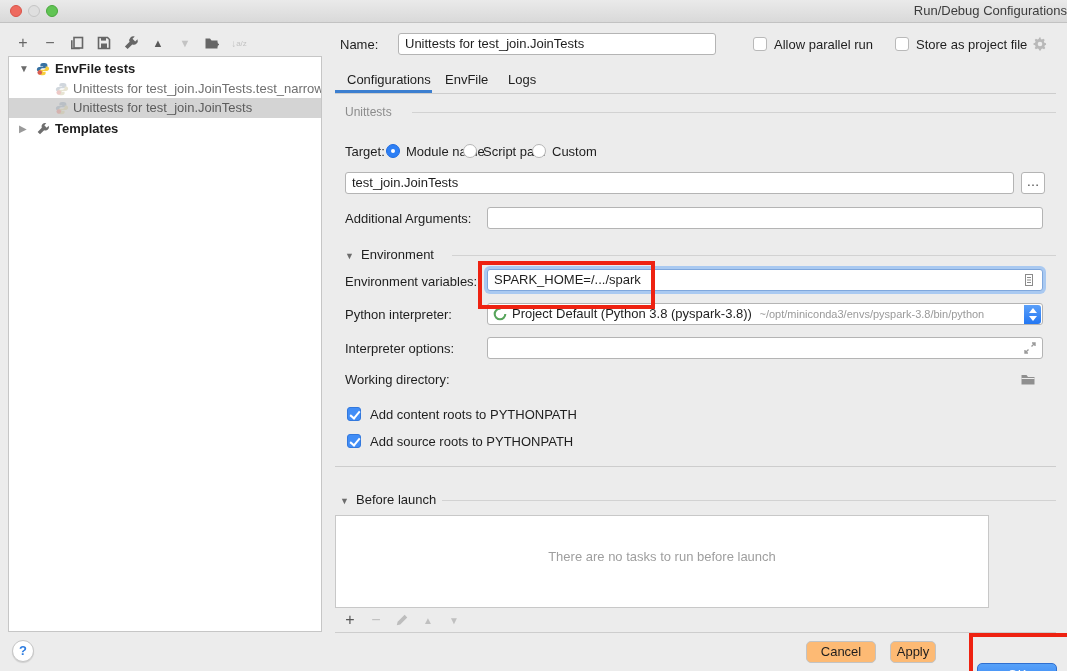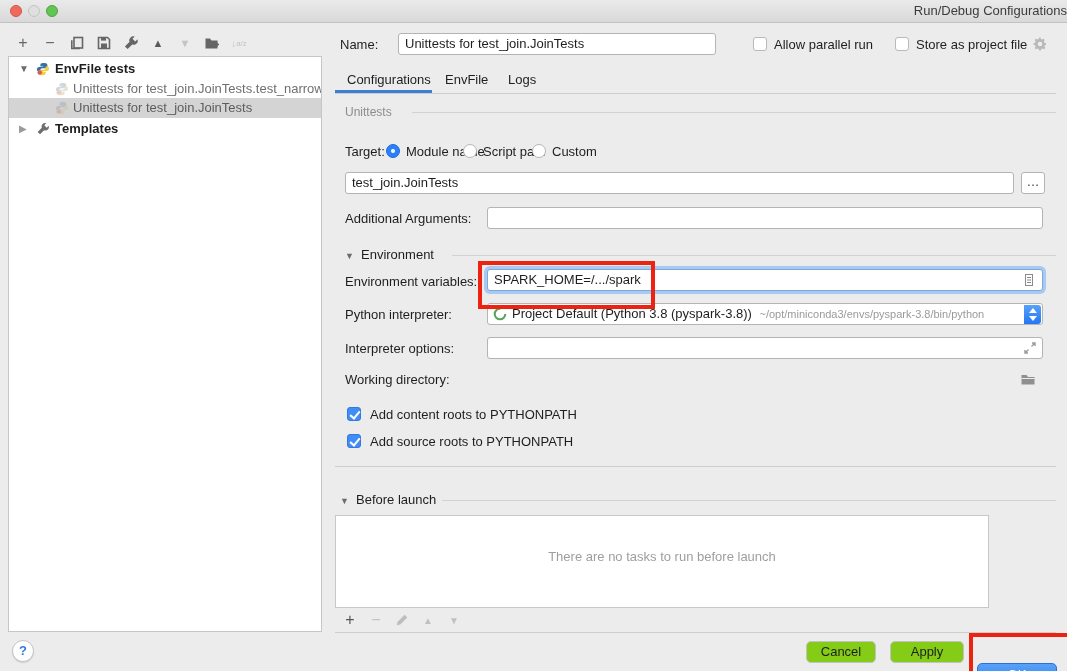--- a/index.html
+++ b/index.html
@@ -59,21 +59,21 @@
   .radio { position:absolute; width:14px; height:14px; box-sizing:border-box;
     background:#fff; border:1px solid #b6b6b6; border-radius:50%; }
   .radio.selected { background:#2d7ff5; border:1px solid #1f6ce0; }
   .radio.selected::after { content:""; position:absolute; left:4px; top:4px; width:4px; height:4px;
     border-radius:50%; background:#fff; }
 
   .tab { position:absolute; top:69px; height:22px; line-height:22px; }
   .tab-underline { position:absolute; background:#3c7fd0; height:3px; }
   .hline { position:absolute; height:1px; background:#cdcdcd; }
 
-  .btn { position:absolute; background:#84cc16; border:1px solid #c3c3c3; border-radius:5px;
+  .btn { position:absolute; background:#fdba74; border:1px solid #c3c3c3; border-radius:5px;
     text-align:center; font-size:13px; color:#1e1e1e; box-sizing:border-box; }
   .btn-ok { background:linear-gradient(#57a1f8,#1c6ef2); border:1px solid #2f6fd0; color:#fff; }
   .browse-btn { position:absolute; width:24px; height:22px; line-height:18px; text-align:center;
     background:#fff; border:1px solid #b4b4b4; border-radius:3px; box-sizing:border-box; color:#444; }
 
   .red-box { position:absolute; border:4px solid #ee2211; z-index:60; pointer-events:none; }
 
   .combo-stepper { position:absolute; right:1px; top:1px; width:17px; height:19px;
     background:linear-gradient(#5ba0f9,#2377f3); border-radius:0 3px 3px 0; }
   .combo-stepper .up, .combo-stepper .dn { position:absolute; left:4.5px; width:0; height:0;
@@ -315,17 +315,17 @@
   <div class="bl-icon" style="left:418px; font-size:10px;">
     <span>▲</span>
   </div>
   <div class="bl-icon" style="left:444px; font-size:10px;">
     <span>▼</span>
   </div>
   <div class="hline" style="left:335px; top:632px; width:721px;"></div>
 
   <div class="help-btn">?</div>
   <div class="btn" style="left:806px; top:641px; width:70px; height:22px; line-height:20px;">Cancel</div>
-  <div class="btn" style="left:890px; top:641px; width:74px; height:22px; line-height:20px;">Apply</div>
+  <div class="btn" style="left:890px; top:641px; width:46px; height:22px; line-height:20px;">Apply</div>
   <div class="btn btn-ok" style="left:977px; top:663px; width:80px; height:39px; line-height:21px;">OK</div>
   <div class="red-box" style="left:969px; top:633px; width:96px; height:35px;"></div>
 
 </div>
 
 </body></html>

